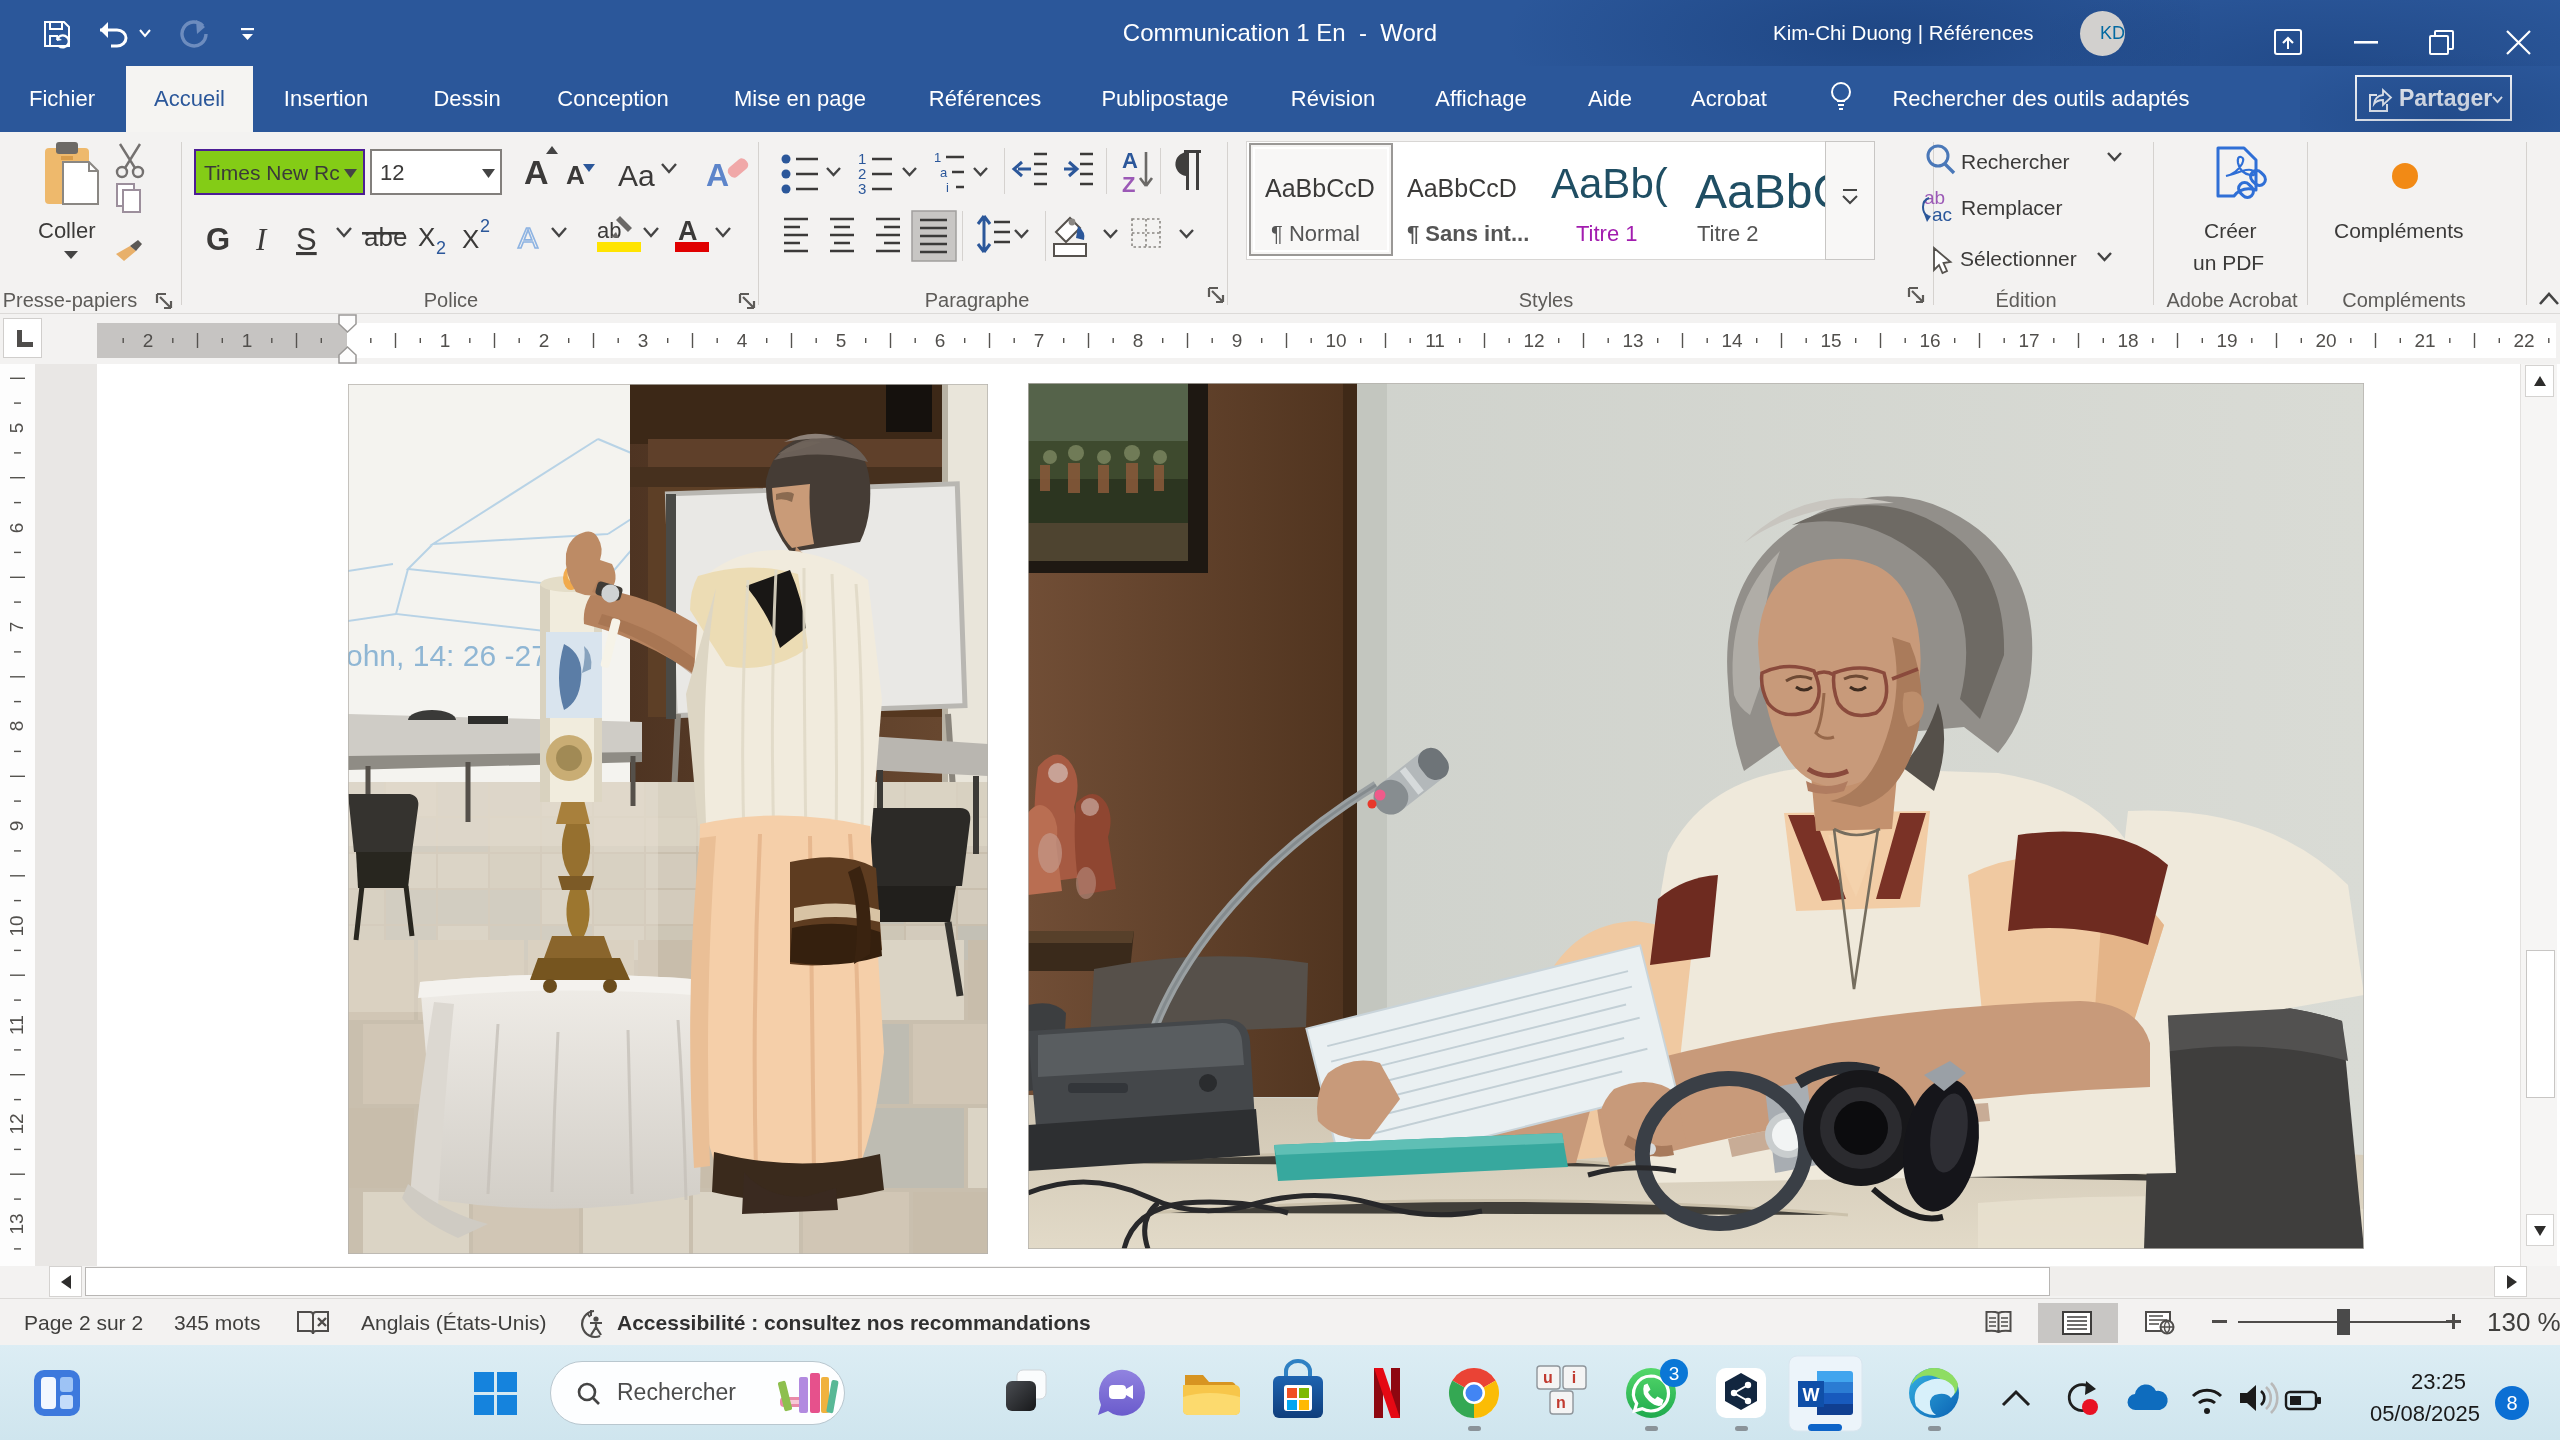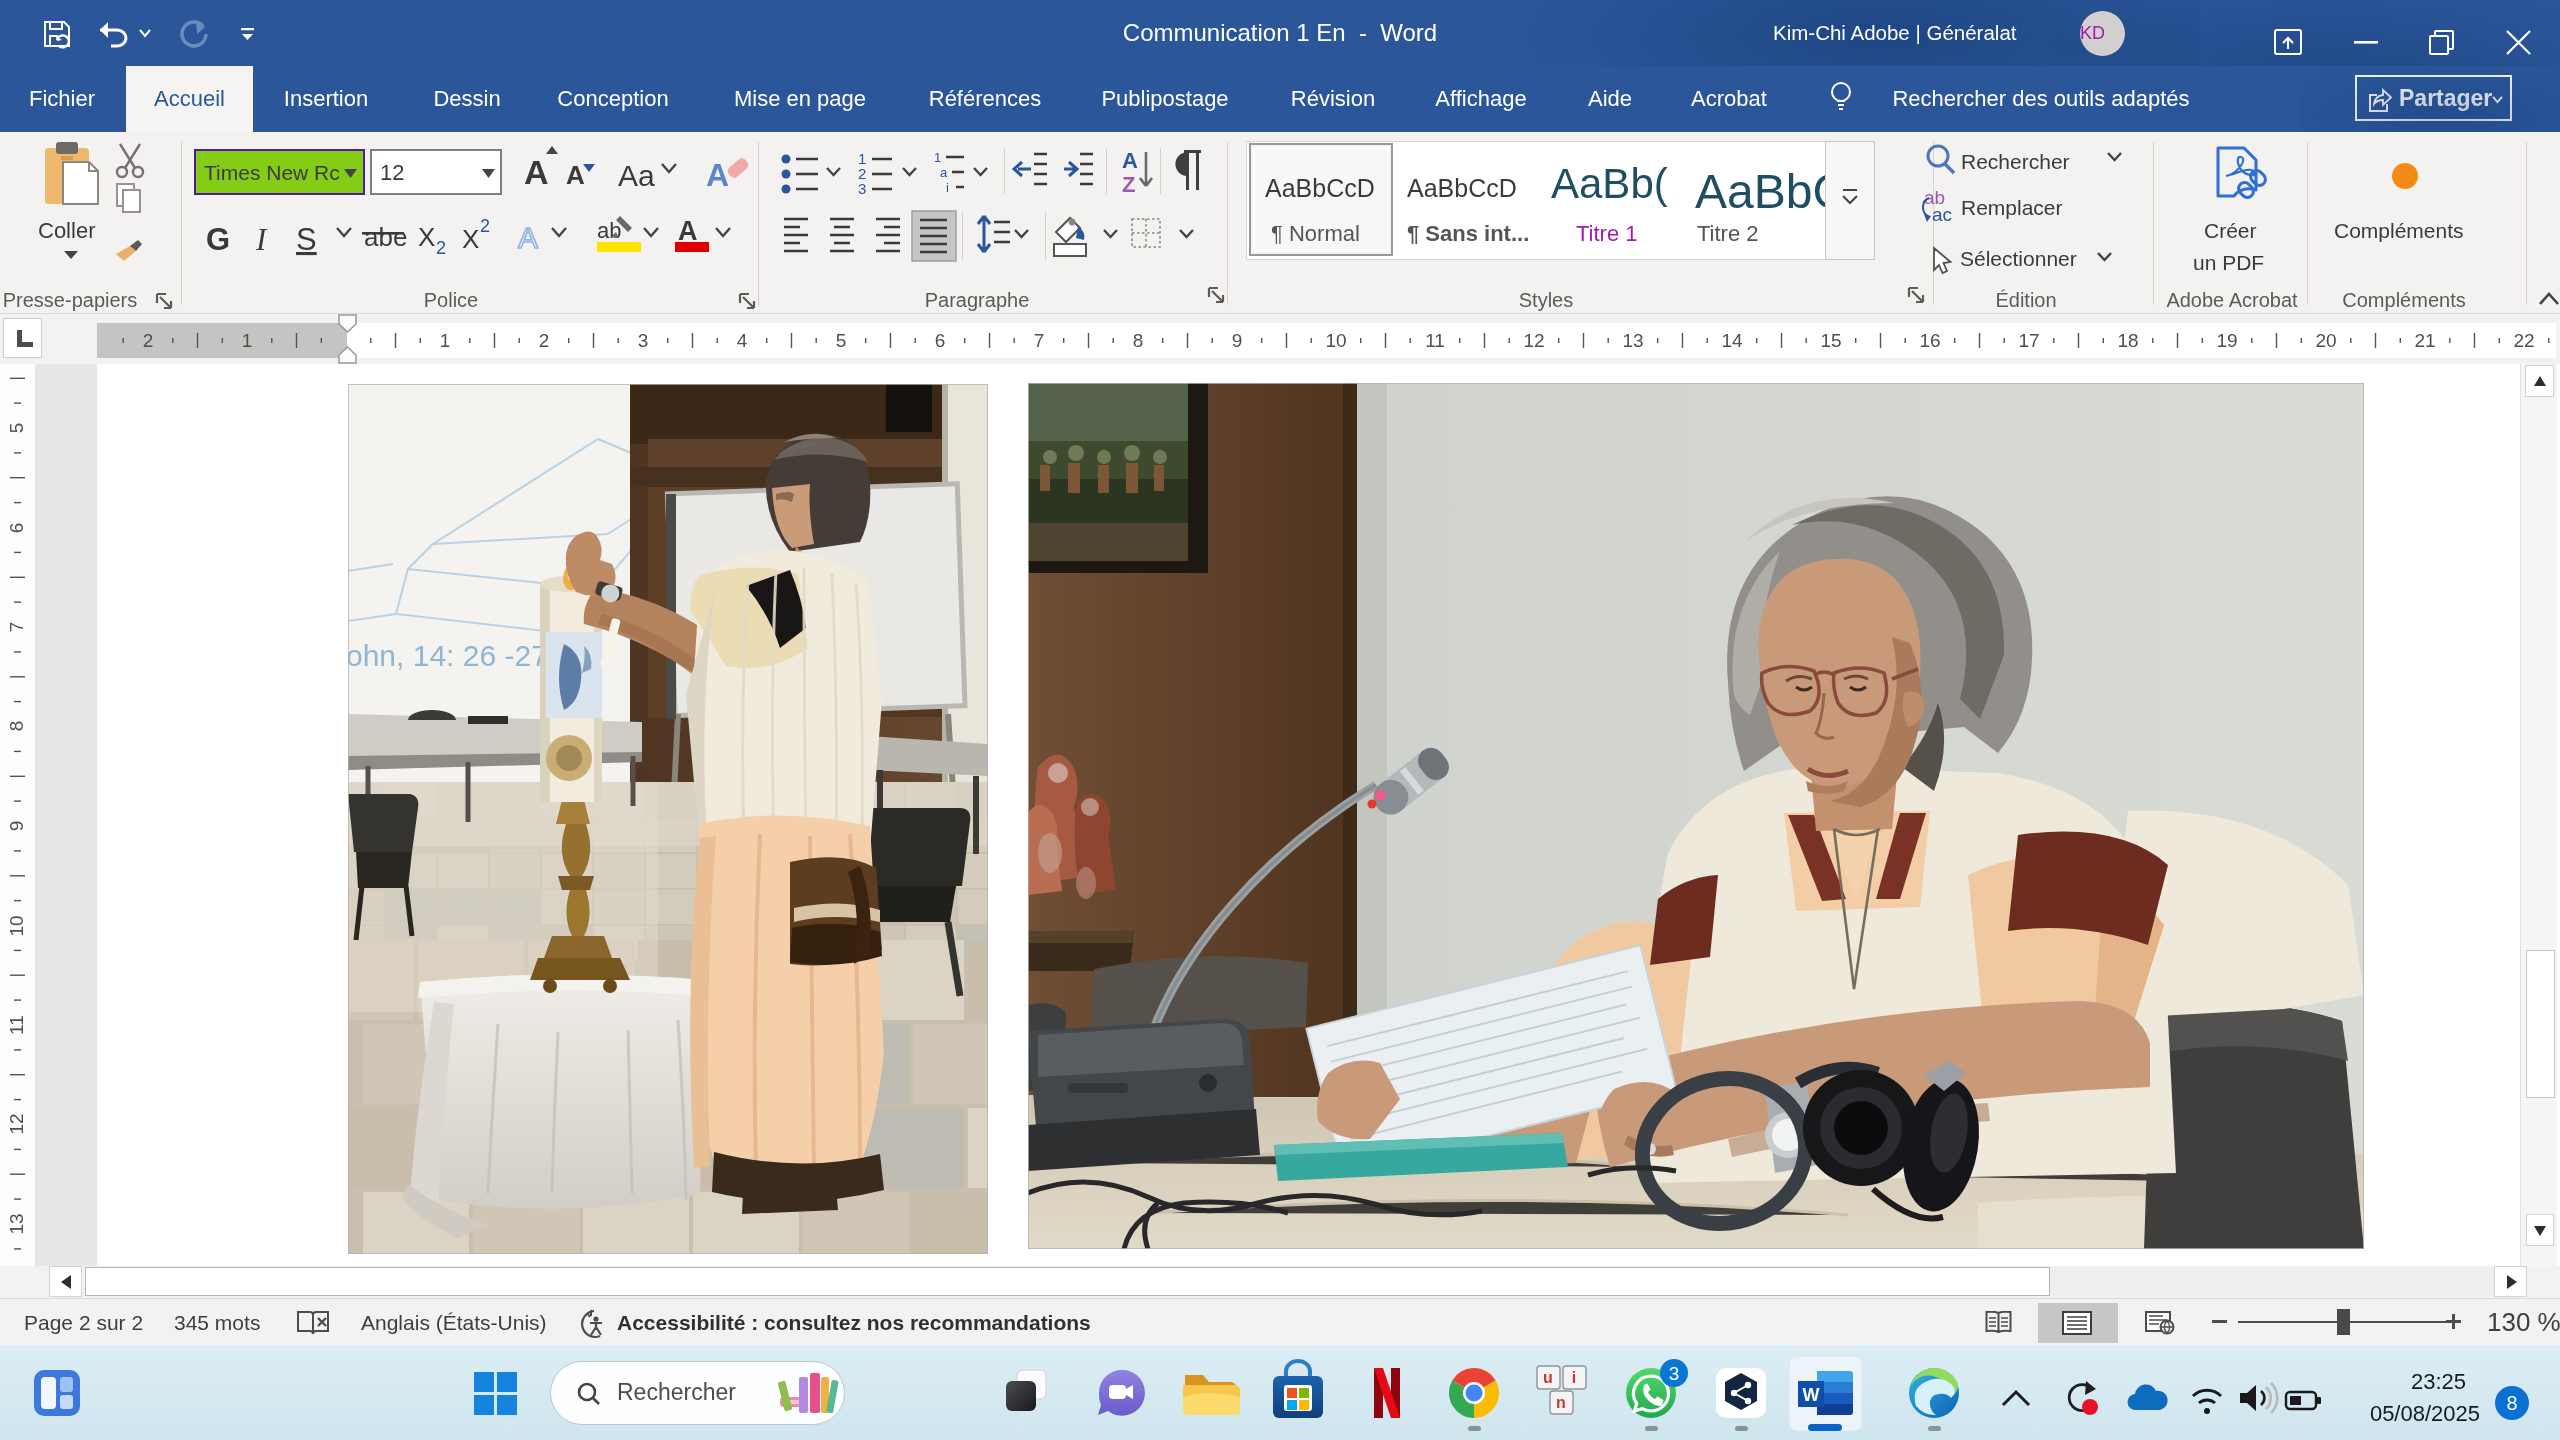--- a/index.html
+++ b/index.html
@@ -50,22 +50,22 @@
     </svg>
   <svg class="abs" style="left:178px;top:18px" width="30" height="31" viewBox="0 0 30 31" fill="none" stroke="#6d8cbe" stroke-width="3.4">
     <path d="M25 8 a12 12 0 1 0 3 8"></path>
       <path d="M18 2 L27 9 L19 16" fill="#6d8cbe" stroke="none"></path>
   </svg>
   <svg class="abs" style="left:240px;top:27px" width="16" height="14" viewBox="0 0 16 14" fill="#fff">
       <rect x="1" y="1" width="13" height="2.2"></rect>
       <path d="M2 7 L13 7 L7.5 13 Z"></path>
     </svg>
   <div class="abs" style="left:0;top:0;width:2560px;height:66px;text-align:center;line-height:66px;color:#fff;font-size:24px;">Communication 1 En&nbsp; -&nbsp; Word</div>
-  <div class="abs" style="left:1773px;top:0;width:300px;height:66px;line-height:66px;color:#fff;font-size:20.5px;">Kim-Chi Adobe | Généralat</div>
-  <div class="abs" style="left:2080px;top:11px;width:45px;height:45px;border-radius:50%;background:#d2d0ce;color:#a21caf;font-size:18px;text-align:left;line-height:45px;">KD</div>
+  <div class="abs" style="left:1773px;top:0;width:300px;height:66px;line-height:66px;color:#fff;font-size:20.5px;">Kim-Chi Duong | Références</div>
+  <div class="abs" style="left:2080px;top:11px;width:45px;height:45px;border-radius:50%;background:#d2d0ce;color:#0369a1;font-size:18px;text-align:right;line-height:45px;">KD</div>
   <svg class="abs" style="left:2274px;top:29px" width="28" height="26" viewBox="0 0 28 26" fill="none" stroke="#fff" stroke-width="2">
       <rect x="1" y="1" width="26" height="24" rx="2"></rect>
       <path d="M9 14 L14 9 L19 14" stroke-width="2.2"></path>
       <path d="M14 10 V20"></path>
     </svg>
   <svg class="abs" style="left:2354px;top:41px" width="24" height="4" viewBox="0 0 24 4">
       <rect width="24" height="2.6" fill="#fff"></rect>
     </svg>
   <svg class="abs" style="left:2429px;top:30px" width="25" height="25" viewBox="0 0 25 25" fill="none" stroke="#fff" stroke-width="2">
       <rect x="1" y="6" width="18" height="18" rx="1"></rect>

